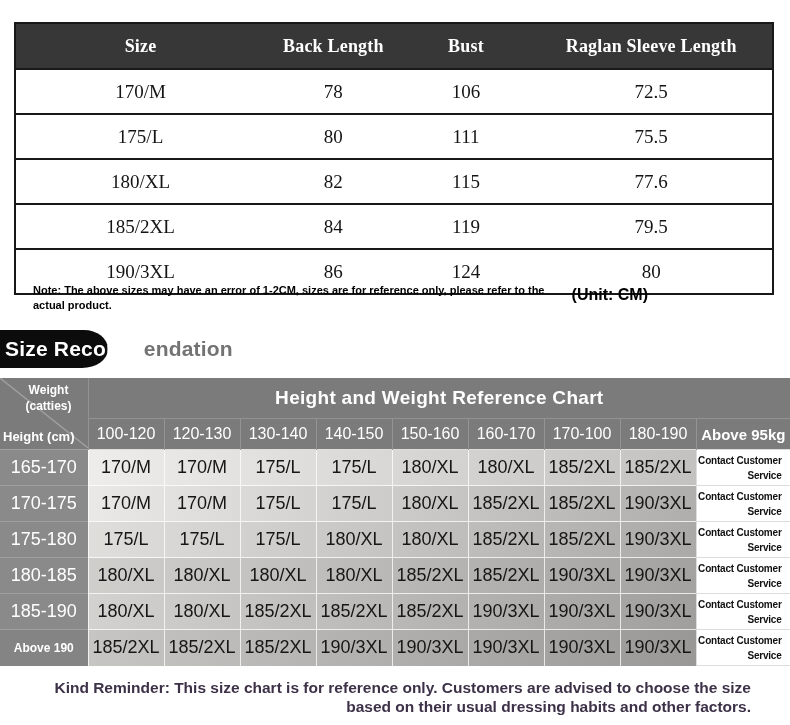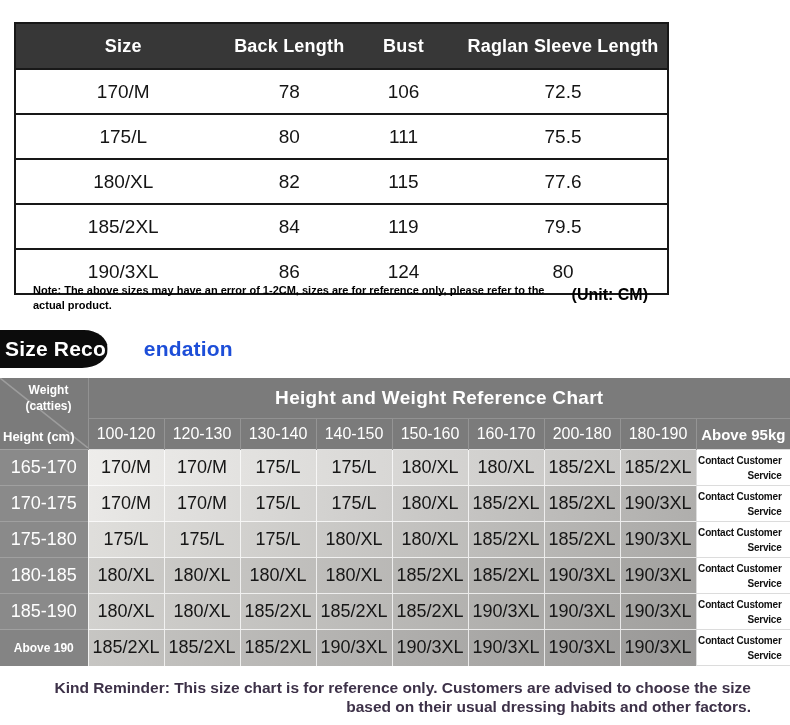--- a/index.html
+++ b/index.html
@@ -4,23 +4,24 @@
 <style>
   html,body{margin:0;padding:0;}
   body{
     width:790px;height:725px;position:relative;background:#ffffff;
     font-family:"Liberation Sans","DejaVu Sans",sans-serif;color:#111;
     overflow:hidden;
   }
 
   
   .size-table{
-    position:absolute;top:22px;left:14px;width:655px;
+    position:absolute;top:22px;left:14px;width:760px;
     border-collapse:collapse;table-layout:fixed;
     border:2px solid #181818;
+    font-family:Liberation Serif, serif;
   }
   .size-table thead th{
     background:#373737;color:#fff;font-weight:bold;font-size:18px;
     height:42px;text-align:center;letter-spacing:.2px;
   }
   .size-table tbody tr{border-top:2px solid #181818;}
   .size-table tbody td{
     height:41px;text-align:center;font-size:19px;color:#141414;
   }
 
@@ -41,21 +42,21 @@
   .section-title{position:absolute;top:330px;left:0;height:38px;width:400px;}
   .title-blob{
     position:absolute;left:0;top:0;width:108px;height:38px;background:#0c0c0c;
     border-radius:0 24px 26px 0/0 19px 19px 0;
   }
   .section-title h2{
     position:relative;margin:0;padding-left:5px;line-height:38px;
     font-size:21px;font-weight:bold;letter-spacing:.2px;
   }
   .title-hl{color:#ffffff;}
-  .title-rest{color:#1d4ed8;}
+  .title-rest{color:#737373;}
 
   
   .ref-table{
     position:absolute;top:378px;left:0;width:790px;
     border-collapse:collapse;table-layout:fixed;
   }
   .ref-table th,.ref-table td{padding:0;}
   .corner-cell{
     background:#7b7b7b;position:relative;height:70px;overflow:hidden;
   }
@@ -194,21 +195,21 @@
       </th>
       <th class="ref-title" colspan="9">Height and Weight Reference Chart</th>
     </tr>
     <tr>
       <th class="range-h">100-120</th>
       <th class="range-h">120-130</th>
       <th class="range-h">130-140</th>
       <th class="range-h">140-150</th>
       <th class="range-h">150-160</th>
       <th class="range-h">160-170</th>
-      <th class="range-h">200-180</th>
+      <th class="range-h">170-100</th>
       <th class="range-h">180-190</th>
       <th class="range-h above">Above 95kg</th>
     </tr>
   </thead>
   <tbody>
     <tr class="r0">
       <th class="row-label">165-170</th>
       <td>170/M</td>
       <td>170/M</td>
       <td>175/L</td>

